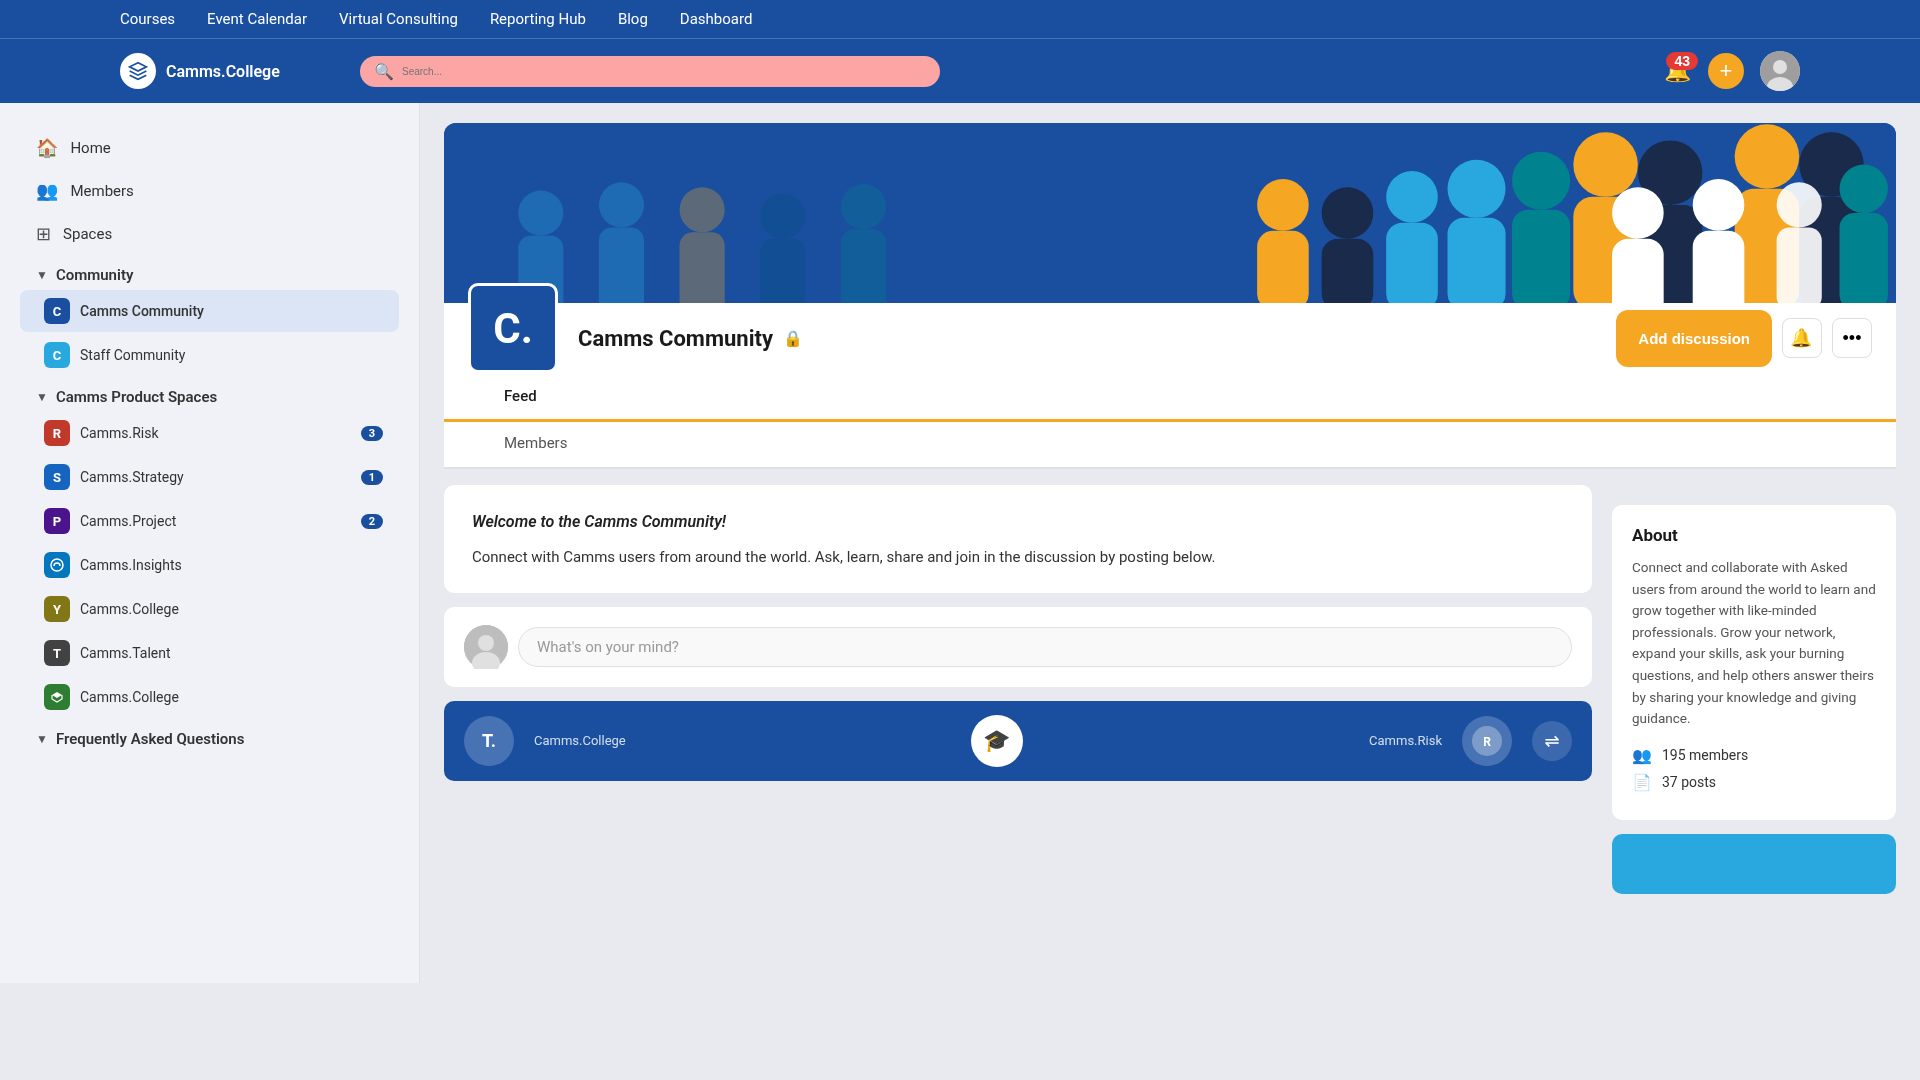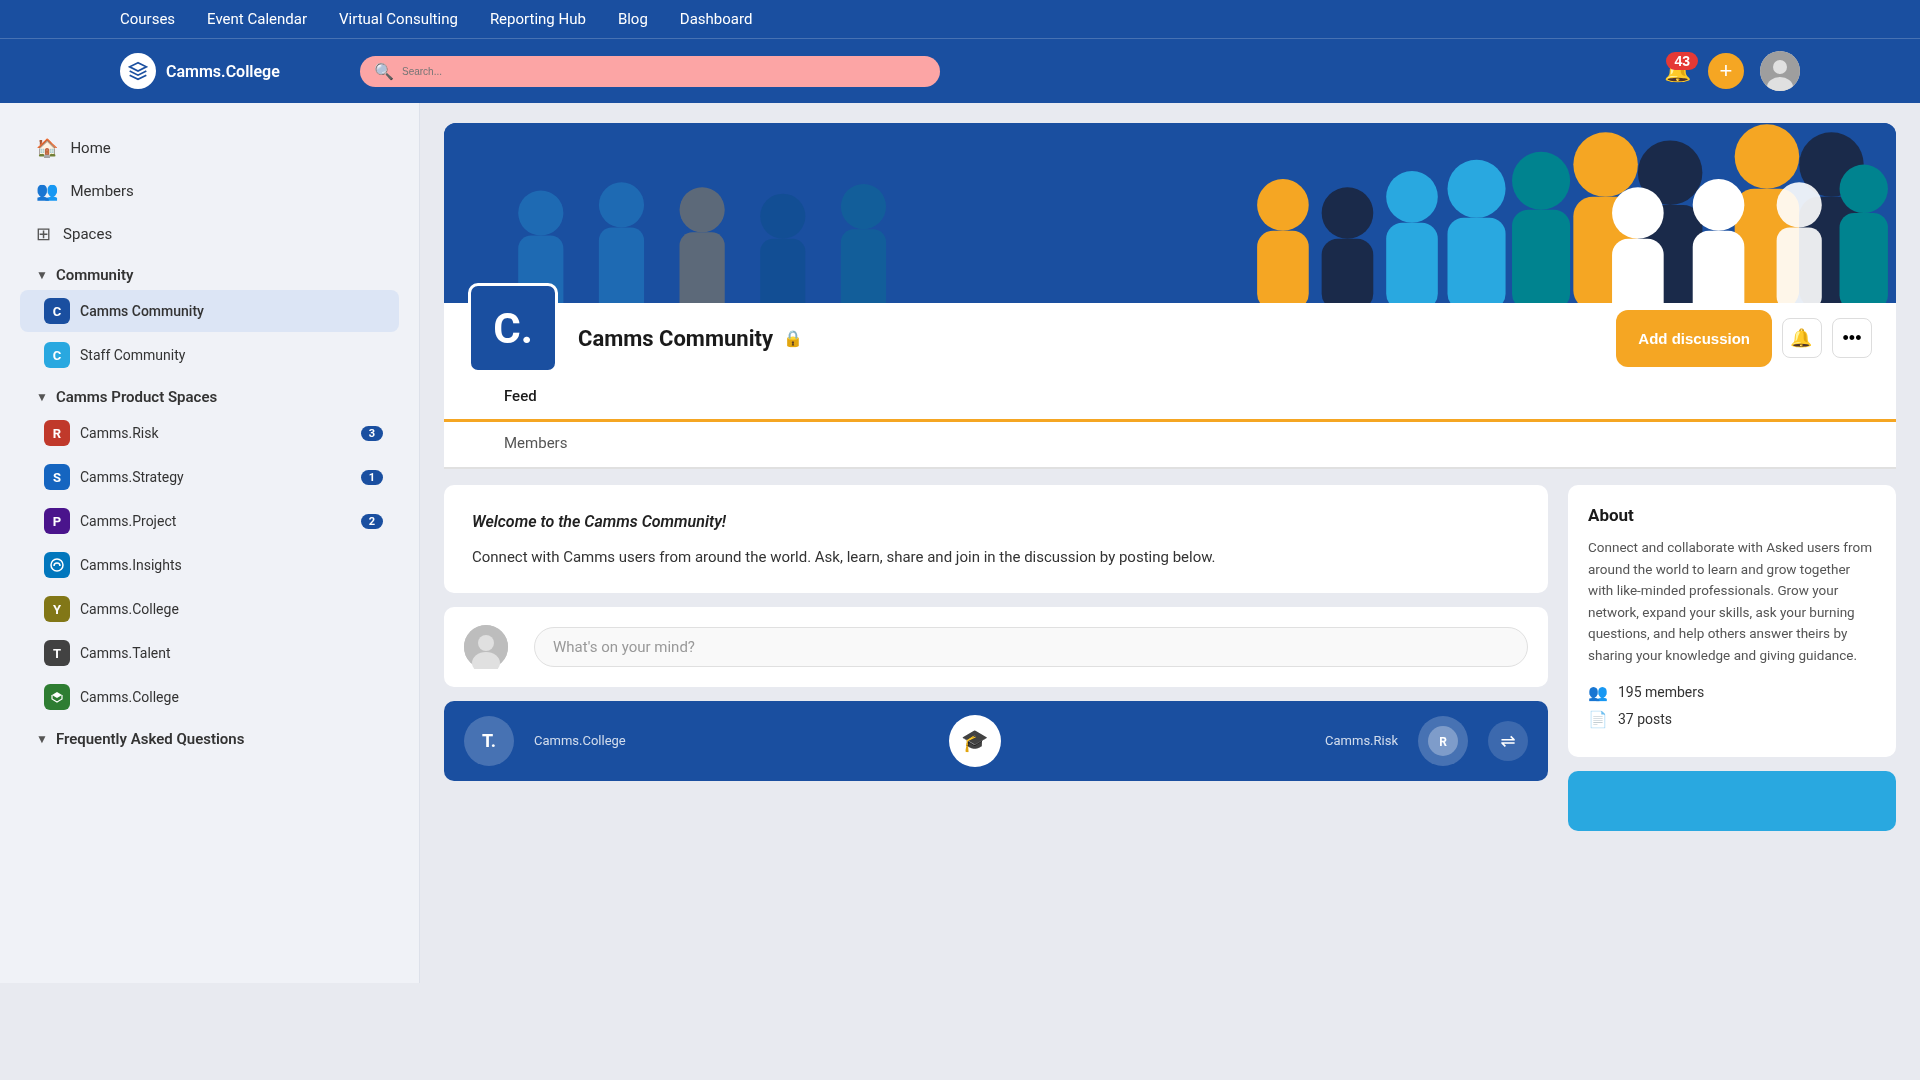--- a/index.html
+++ b/index.html
@@ -358,21 +358,21 @@
     }
 
     
     .post-input-card {
       background: #fff;
       border-radius: 10px;
       padding: 18px 20px;
       margin-top: 14px;
       display: flex;
       align-items: center;
-      gap: 26px;
+      gap: 10px;
     }
     .post-avatar {
       width: 44px;
       height: 44px;
       border-radius: 50%;
       background: #bdbdbd;
       display: flex;
       align-items: center;
       justify-content: center;
       flex-shrink: 0;
@@ -440,22 +440,23 @@
       background: rgba(255,255,255,0.15);
       display: flex;
       align-items: center;
       justify-content: center;
       color: #fff;
       font-size: 18px;
     }
 
     
     .about-column {
-      width: 328px;
+      width: 284px;
       flex-shrink: 0;
+      margin-top: 20px;
     }
     .about-card {
       background: #fff;
       border-radius: 10px;
       padding: 20px;
       margin-top: 16px;
     }
     .about-title {
       font-size: 17px;
       font-weight: 700;

